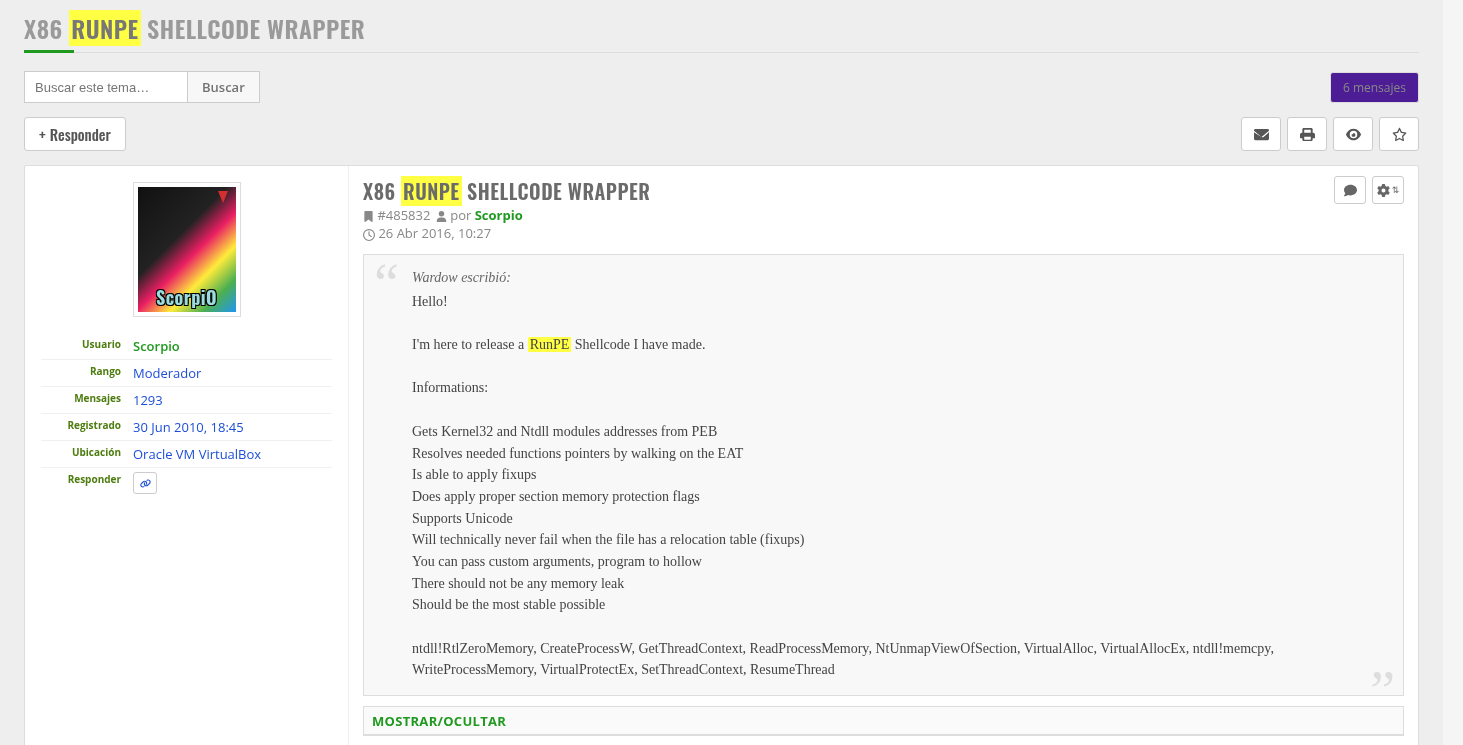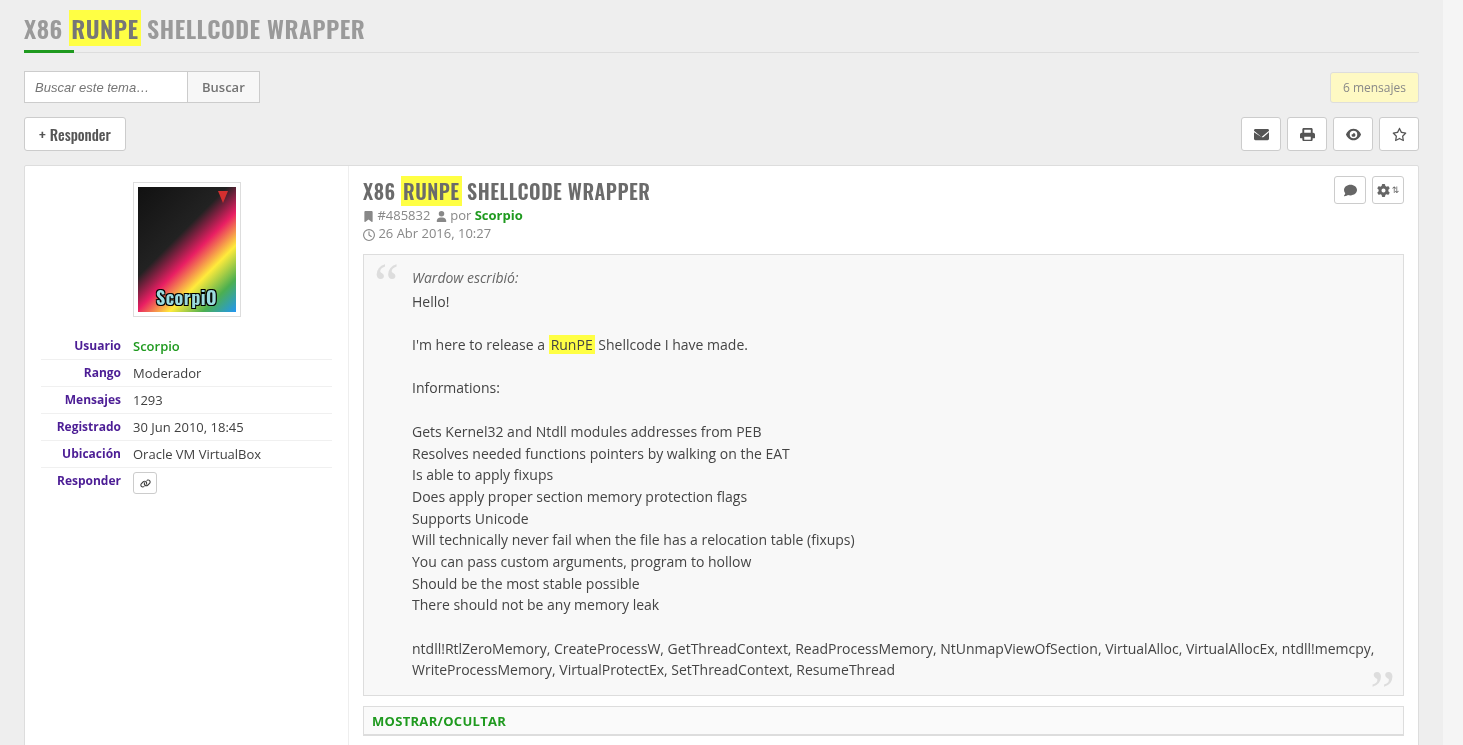--- a/index.html
+++ b/index.html
@@ -48,37 +48,36 @@
     display: flex;
   }
   .search-input {
     height: 32px;
     width: 164px;
     padding: 0 10px;
     border: 1px solid #ccc;
     background: #fff;
     font-size: 13px;
     color: #4c1d95;
-    font-style: italic;
     outline: none;
   }
   .search-btn {
     height: 32px;
     padding: 0 14px;
     border: 1px solid #ccc;
     border-left: none;
     background: #f7f7f7;
     color: #737373;
     font-size: 13px;
     font-weight: 600;
     cursor: pointer;
     font-family: inherit;
   }
   .msg-count {
-    background: #fef9c3;
+    background: #4c1d95;
     border: 1px solid #ddd;
     padding: 6px 12px;
     font-size: 12px;
     color: #888;
     border-radius: 3px;
     margin-left: 34px;
   }
   .actions-row {
     display: flex;
     justify-content: space-between;
@@ -160,28 +159,28 @@
   .profile-rows { }
   .profile-row {
     display: flex;
     border-bottom: 1px solid #f0f0f0;
     padding: 4px 0;
   }
   .profile-row:last-child { border-bottom: none; }
   .profile-label {
     width: 92px;
     text-align: right;
-    color: #4c1d95;
+    color: #4d7c0f;
     font-weight: 700;
-    font-size: 12px;
+    font-size: 10px;
     padding-right: 12px;
   }
   .profile-value {
     font-size: 13px;
-    color: #404040;
+    color: #1d4ed8;
   }
   .profile-value.link { color: #1f9a1f; font-weight: 600; cursor: pointer; }
   .link-btn {
     display: inline-flex;
     align-items: center;
     justify-content: center;
     width: 24px;
     height: 22px;
     border: 1px solid #ccc;
     border-radius: 3px;
@@ -229,20 +228,21 @@
   }
   .quote-block {
     border: 1px solid #ddd;
     background: #f8f8f8;
     padding: 12px 20px 14px 48px;
     position: relative;
     margin: 10px 0;
     line-height: 1.55;
     font-size: 14px;
     color: #444;
+    font-family: Liberation Serif, serif;
   }
   .quote-block::before {
     content: "“";
     position: absolute;
     left: 10px; top: 0px;
     font-size: 56px;
     color: #ddd;
     font-family: Georgia, serif;
     line-height: 1;
   }
@@ -421,22 +421,22 @@
         <br>
         <div>Informations:</div>
         <br>
         <div>Gets Kernel32 and Ntdll modules addresses from PEB</div>
         <div>Resolves needed functions pointers by walking on the EAT</div>
         <div>Is able to apply fixups</div>
         <div>Does apply proper section memory protection flags</div>
         <div>Supports Unicode</div>
         <div>Will technically never fail when the file has a relocation table (fixups)</div>
         <div>You can pass custom arguments, program to hollow</div>
+        <div>There should not be any memory leak</div>
         <div>Should be the most stable possible</div>
-        <div>There should not be any memory leak</div>
         <br>
         <div style="word-wrap:break-word;">ntdll!RtlZeroMemory, CreateProcessW, GetThreadContext, ReadProcessMemory, NtUnmapViewOfSection, VirtualAlloc, VirtualAllocEx, ntdll!memcpy, WriteProcessMemory, VirtualProtectEx, SetThreadContext, ResumeThread</div>
       </blockquote>
 
       <div class="spoiler">
         <div class="spoiler-head">
           <span class="spoiler-toggle">MOSTRAR/OCULTAR</span>
         </div>
 
       </div>

